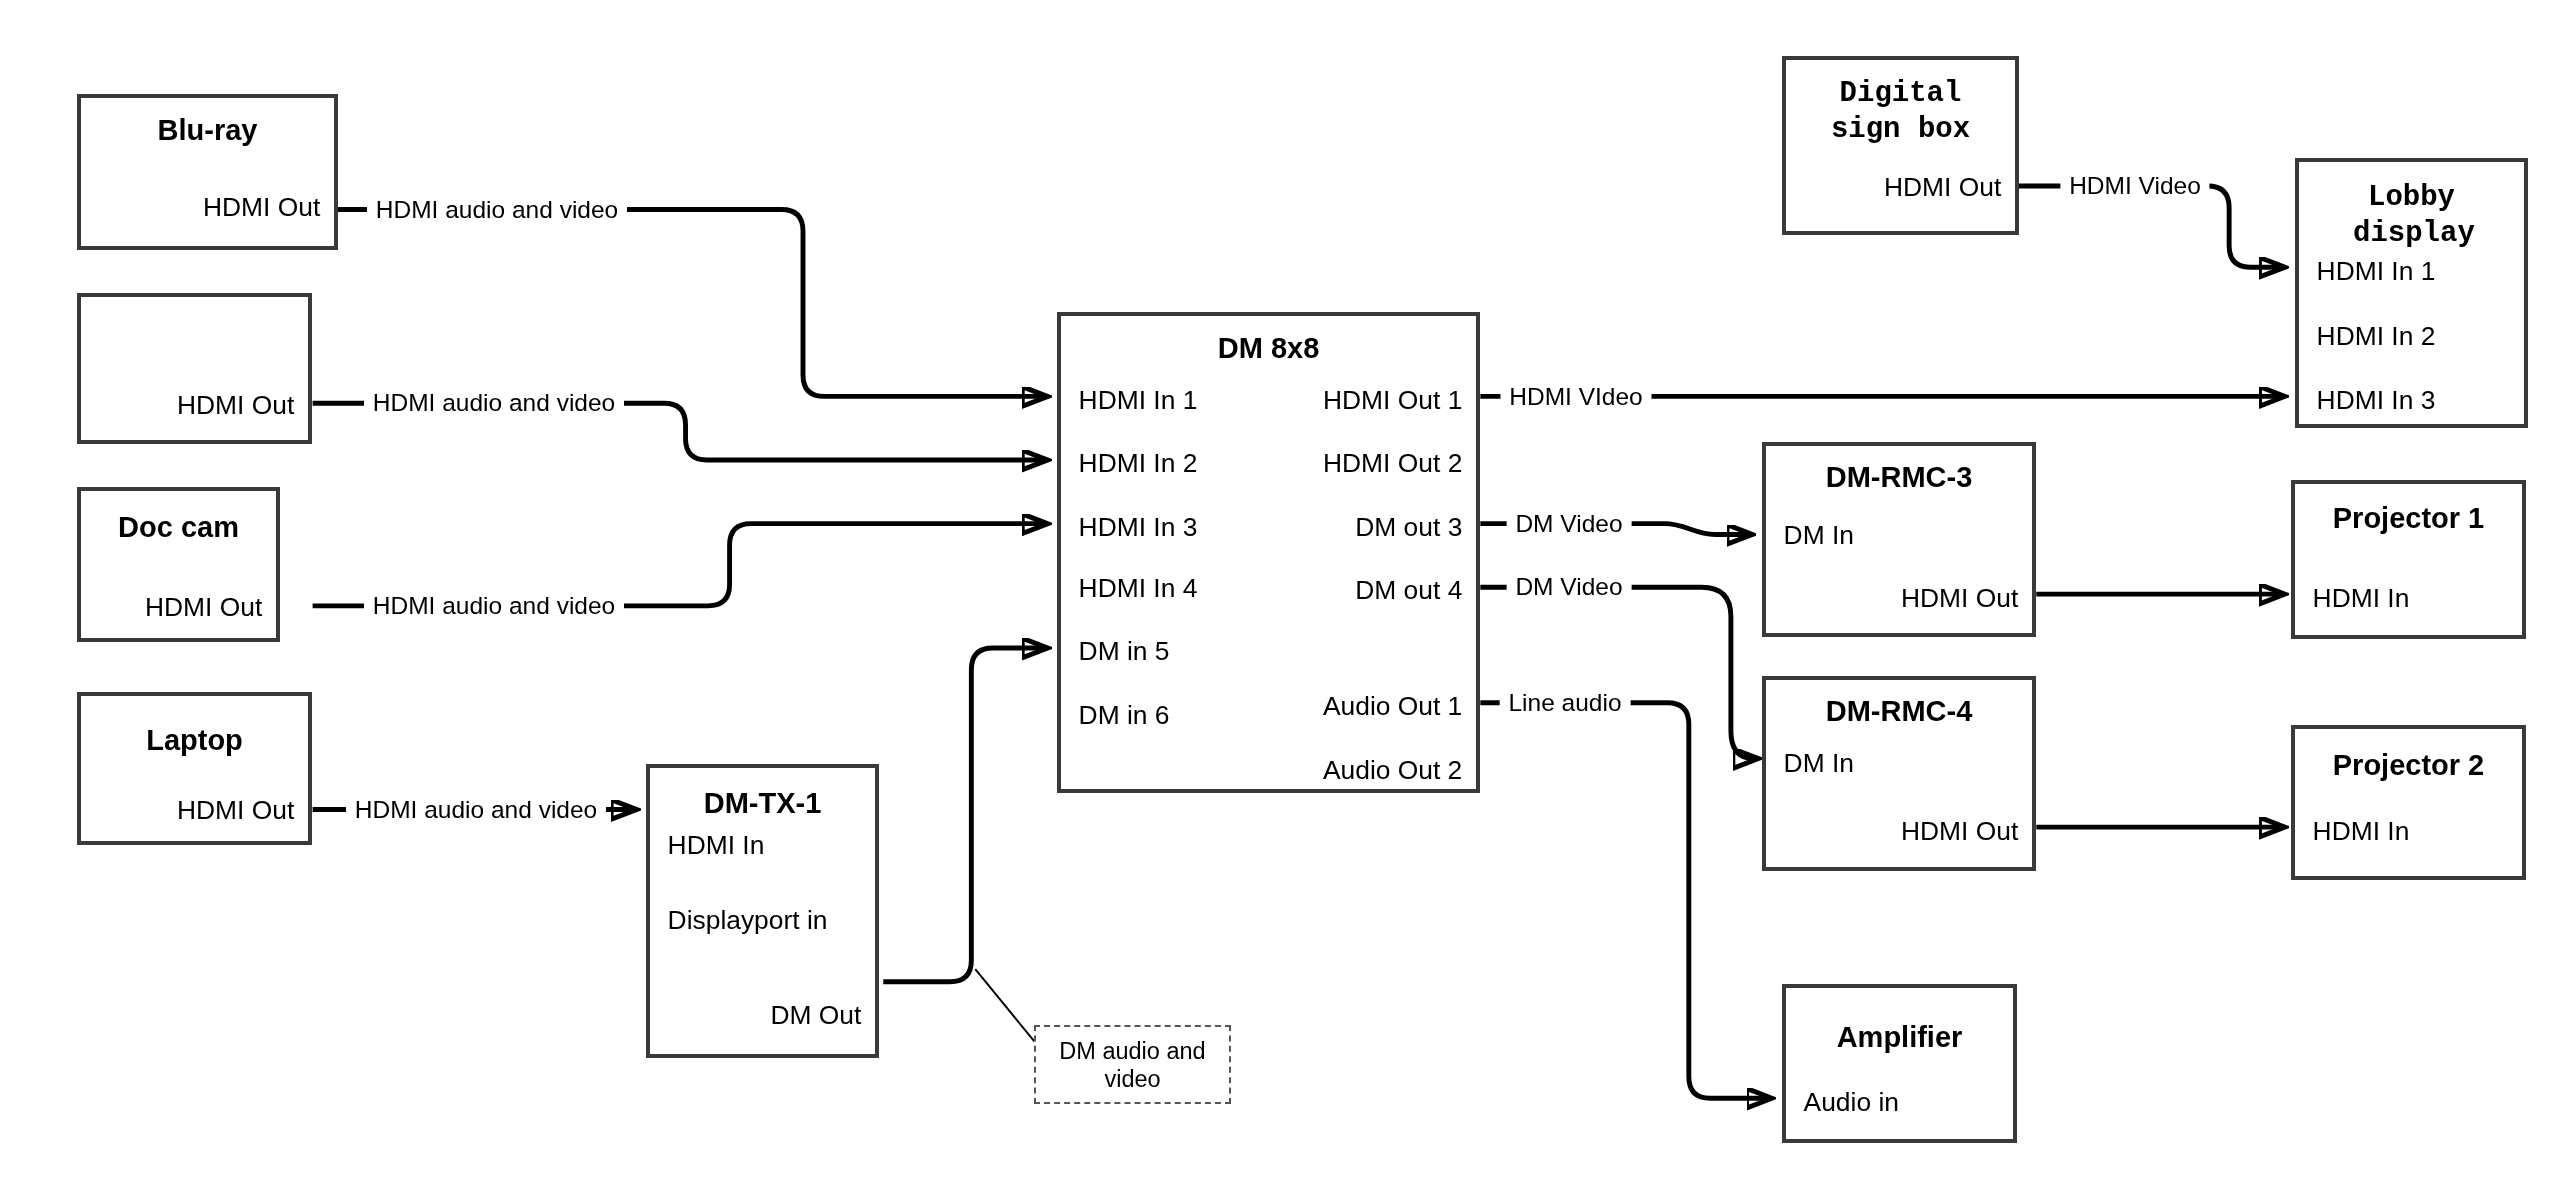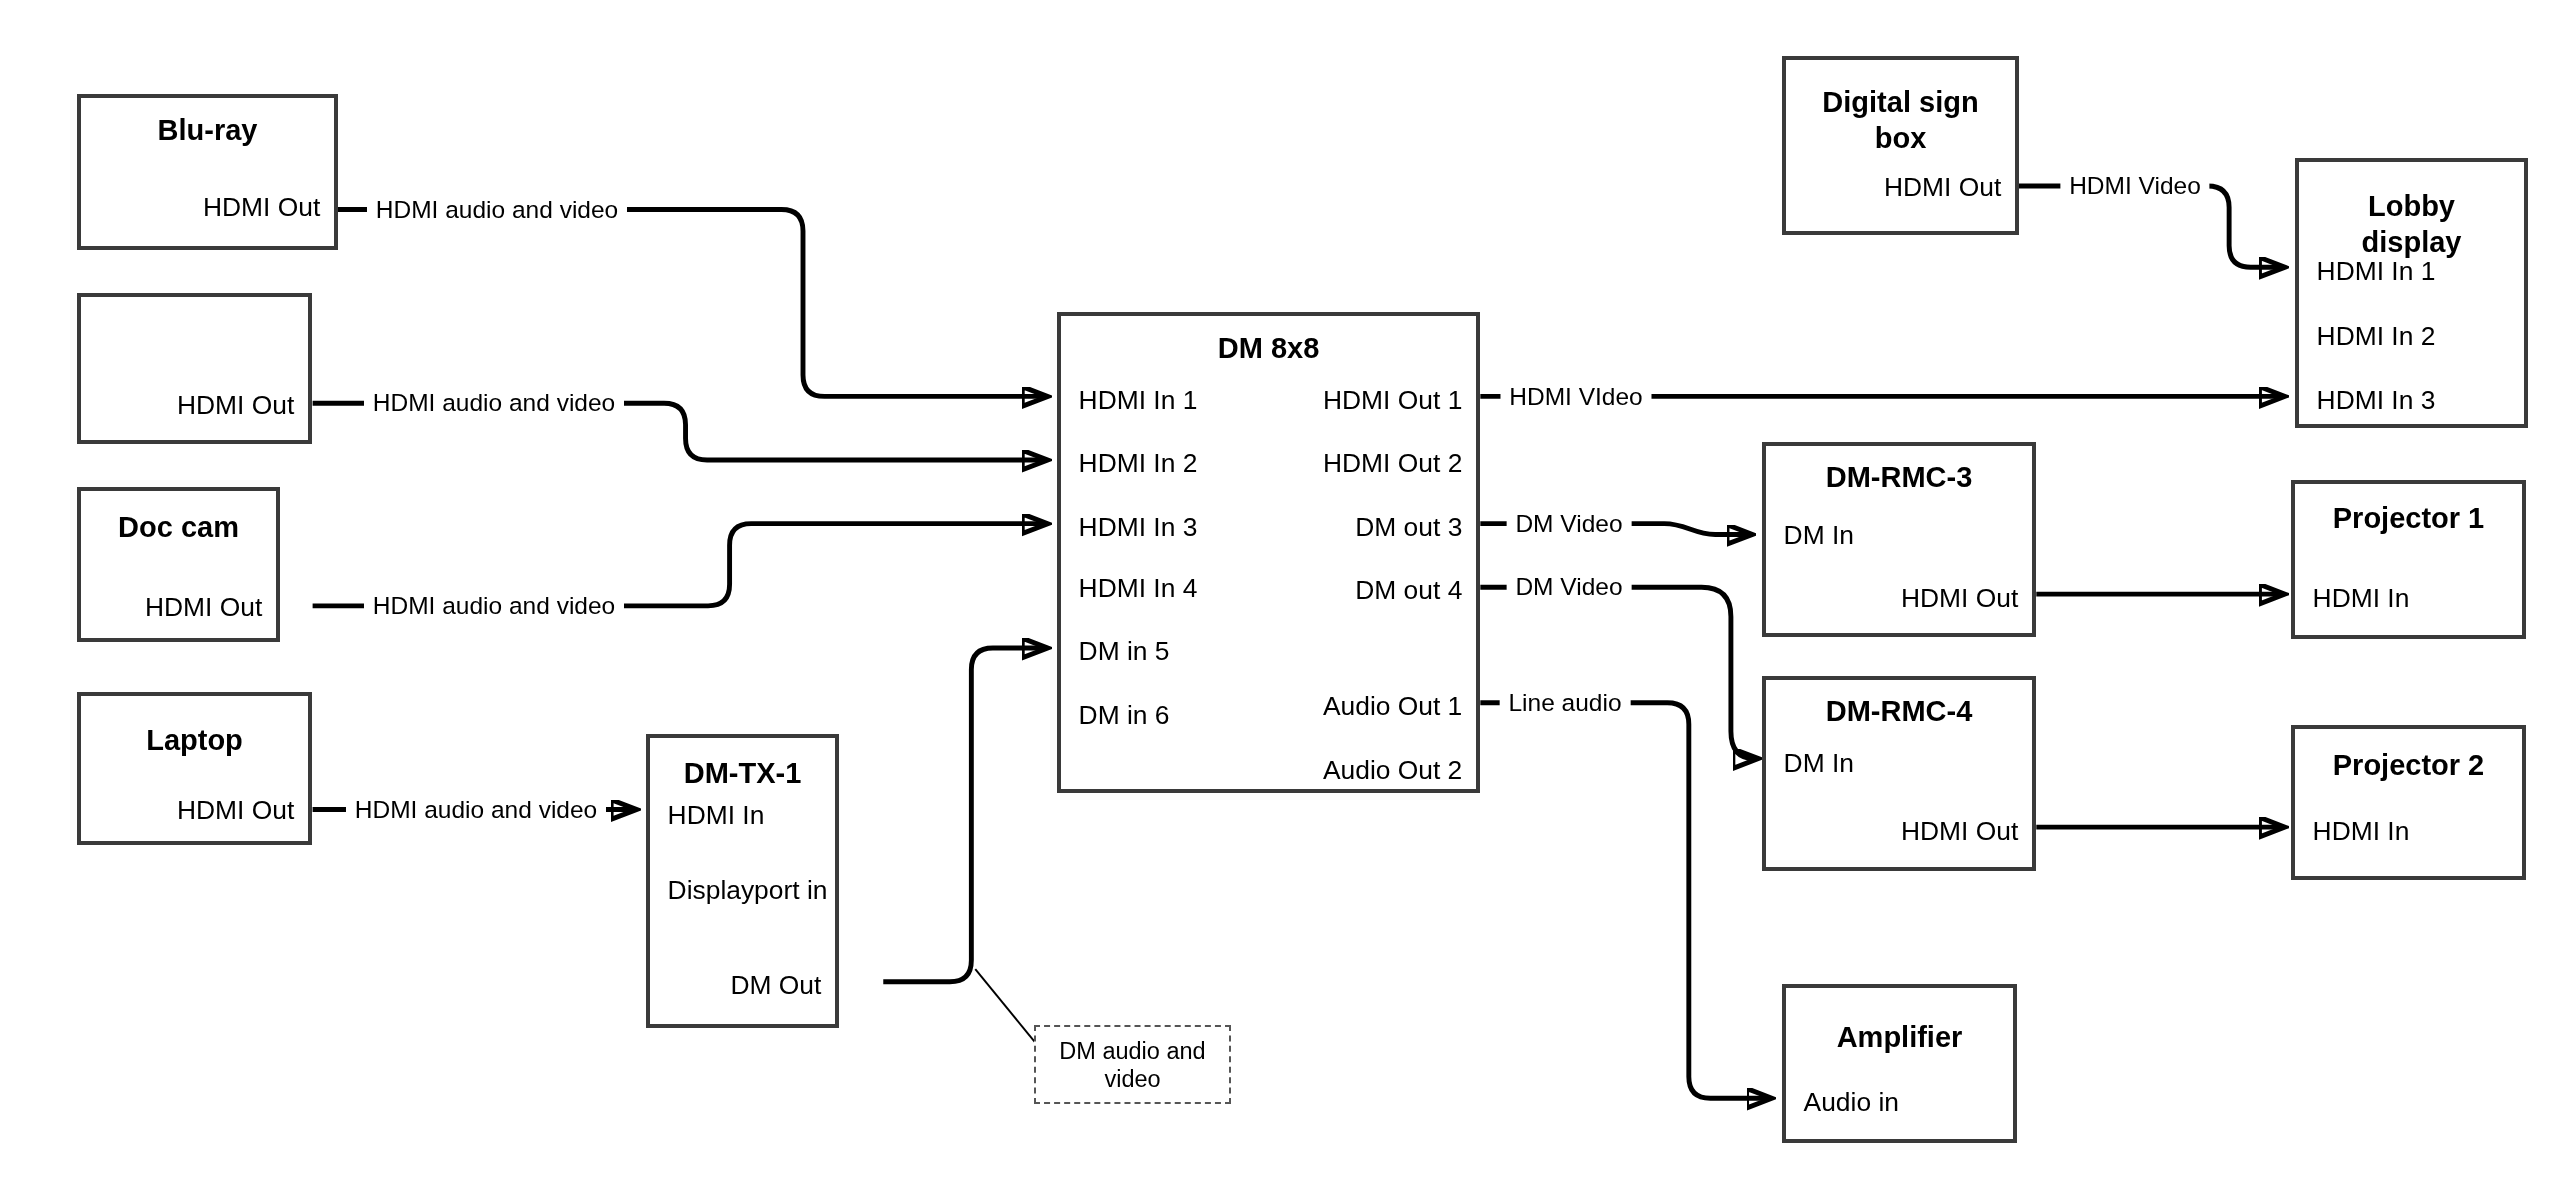--- a/index.html
+++ b/index.html
@@ -18,21 +18,21 @@
   }
   .port{
     position:absolute;font-size:26.4px;line-height:29px;white-space:nowrap;
   }
   .port.pl{left:17.6px;}
   .port.pr{right:13.7px;text-align:right;}
   .wire-label{
     position:absolute;transform:translate(-50%,-50%);background:#ffffff;
     padding:0 8.8px;font-size:24.5px;line-height:28px;white-space:nowrap;
   }
-  .titlewrap{display:block;margin:12px auto;}
+  .titlewrap{display:block;margin:4px auto;font-family:Liberation Mono, monospace;}
   #note{
     position:absolute;box-sizing:border-box;border:2px dashed #555;background:#ffffff;
     display:flex;align-items:center;justify-content:center;text-align:center;
     font-size:23.5px;line-height:28px;padding:3.9px 13.7px;
   }
 </style>
 </head>
 <body>
 
 <div id="stage">
@@ -70,21 +70,21 @@
   <div class="node" style="left:77px;top:487px;width:203px;height:155px">
     <div class="title" style="padding-top:17.6px">Doc cam</div>
     <span class="port pr" style="top:102px">HDMI Out</span>
   </div>
 
   <div class="node" style="left:77px;top:692px;width:235px;height:153px">
     <div class="title" style="padding-top:26px">Laptop</div>
     <span class="port pr" style="top:100px">HDMI Out</span>
   </div>
 
-  <div class="node" style="left:646px;top:734px;width:193px;height:294px">
+  <div class="node" style="left:646px;top:764px;width:233px;height:294px">
     <div class="title" style="padding-top:16.6px">DM-TX-1</div>
     <span class="port pl" style="top:63px">HDMI In</span>
     <span class="port pl" style="top:138px">Displayport in</span>
     <span class="port pr" style="top:233px">DM Out</span>
   </div>
 
   <div class="node" style="left:1057px;top:312px;width:423px;height:481px">
     <div class="title" style="padding-top:13.7px">DM 8x8</div>
     <span class="port pl" style="top:70px">HDMI In 1</span>
     <span class="port pl" style="top:133px">HDMI In 2</span>

